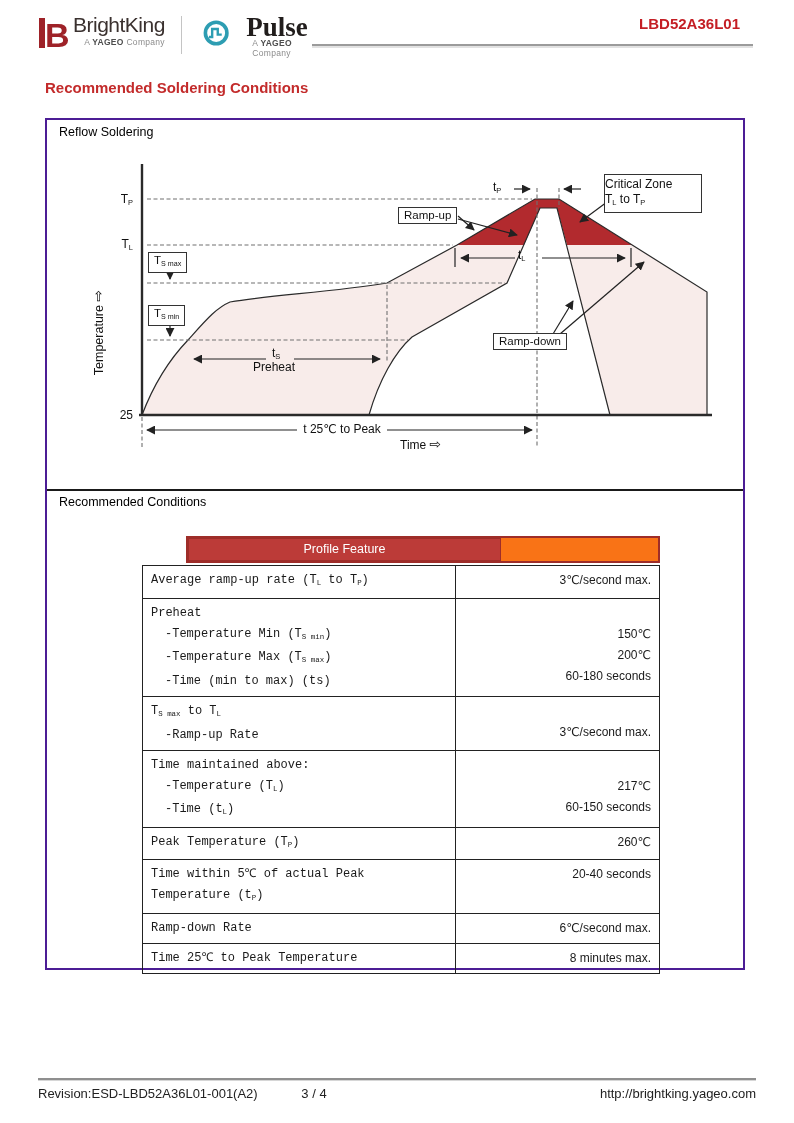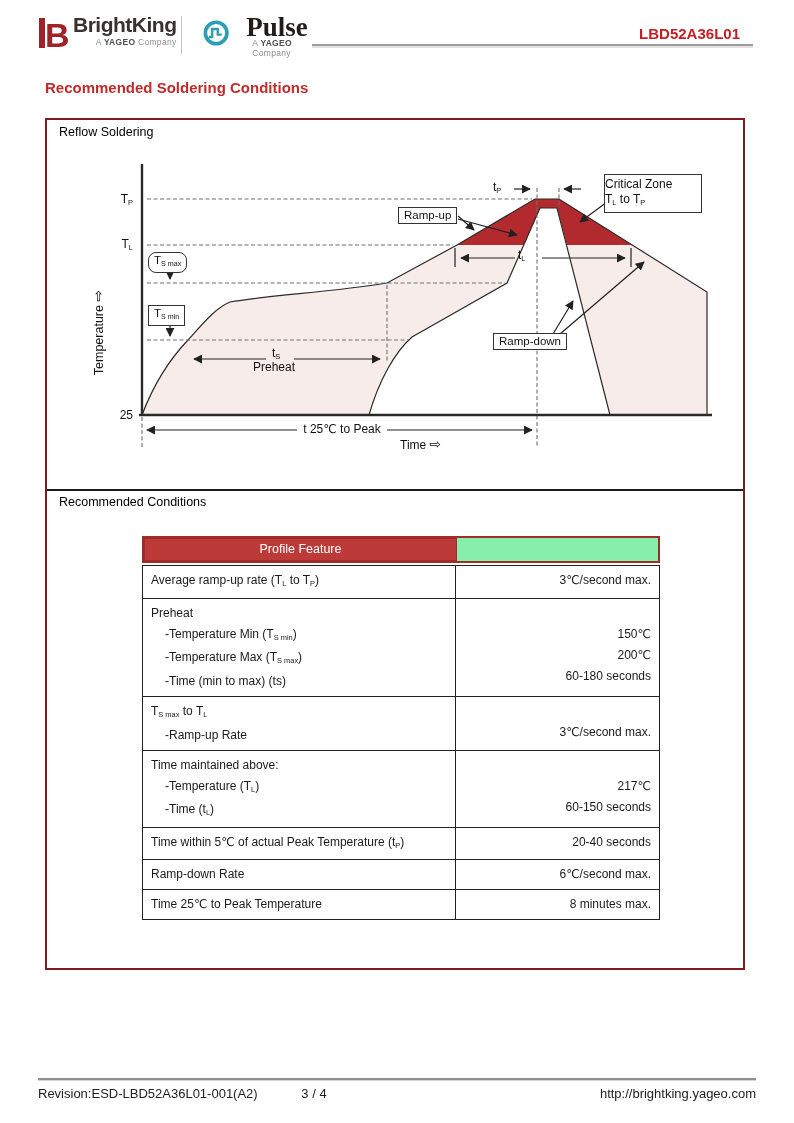--- a/index.html
+++ b/index.html
@@ -4,59 +4,59 @@
 <style>
   * { margin:0; padding:0; box-sizing:border-box; }
   html,body { width:794px; height:1123px; background:#fff; font-family:"Liberation Sans","DejaVu Sans",sans-serif; color:#1a1a1a; position:relative; }
   sub { font-size:0.62em; vertical-align:-0.22em; }
 
   
   .logo-row { position:absolute; left:38px; top:12px; height:46px; }
   .bk-block { position:absolute; left:0; top:2px; display:flex; }
   .bk-mark { width:32px; height:38px; }
   .bk-texts { margin-left:3px; }
-  .bk-name { font-size:21px; font-weight:bold; color:#3a312f; letter-spacing:-0.5px; line-height:22px; }
+  .bk-name { font-size:21px; font-weight:normal; color:#3a312f; letter-spacing:-0.5px; line-height:22px; }
   .tagline { font-size:8.5px; color:#8c8c8c; letter-spacing:0.3px; }
   .tagline .brand { font-weight:bold; color:#4d4d4d; }
   .bk-texts .tagline { text-align:right; margin-top:1px; }
   .logo-divider { position:absolute; left:143px; top:4px; width:1px; height:38px; background:#c4c4c4; }
   .pulse-block { position:absolute; left:163px; top:2px; display:flex;gap:13px; }
   .pulse-mark { width:38px; height:38px; }
   .pulse-texts { margin-left:2px; }
   .pulse-name { font-family:"Liberation Serif","DejaVu Serif",serif; font-size:27px; font-weight:bold; color:#211d1c; line-height:26px; }
   .pulse-texts .tagline { margin-top:-2px; margin-left:6px; }
-  .part-number { position:absolute; right:54px; top:25px; font-size:15px; font-weight:bold; color:#c41e24; }
+  .part-number { position:absolute; right:54px; top:15px; font-size:15px; font-weight:bold; color:#c41e24; }
   .header-rule { position:absolute; left:312px; top:44px; width:441px; height:2px; background:#9b9b9b; box-shadow:0 2px 0 #e2e2e2; }
 
   .page-heading { position:absolute; left:45px; top:79px; font-size:15px; font-weight:bold; color:#c32b2b; }
 
   
-  .outer-box { position:absolute; left:45px; top:118px; width:700px; height:852px; border:2px solid #7f1d1d; }
+  .outer-box { position:absolute; left:45px; top:118px; width:700px; height:852px; border:2px solid #4c1d95; }
   .section-title { position:absolute; left:12px; font-size:12.5px; color:#000; }
   .section-divider { position:absolute; left:0; right:0; top:369px; border-top:2px solid #1a1a1a; }
 
   
   .chart-svg { position:absolute; left:0; top:0; }
   .chart-label { position:absolute; font-size:12px; color:#111; line-height:14px; white-space:nowrap; }
   .axis-num { width:28px; text-align:right; }
   .boxed { border:1px solid #333; background:#fff; padding:0 5px; font-size:11.5px; line-height:15px; }
   .critical-box { border:1px solid #333; background:#fff; width:98px; text-align:left; font-size:12px; line-height:15px; padding:2px 0; }
   .pink-bg { background:#f8ecea; padding:0 3px; }
   .t25-wrap { left:150px; top:302px; width:290px; text-align:center; }
   .t25-wrap span { background:#fff; padding:0 6px; }
   .rot-temp { left:-33px; top:204px; width:170px; height:16px; text-align:center; transform:rotate(-90deg); font-size:12.5px; }
   .arrow-glyph { font-size:14px; letter-spacing:1px; }
 
   
   .cond-wrap { position:absolute; left:95px; top:416px; width:518px; }
-  .cond-header { display:grid; grid-template-columns:313px 1fr; gap:16px; border:2px solid #9e2d29; background:#86efac; }
+  .cond-header { display:grid; grid-template-columns:313px 1fr; gap:16px; border:2px solid #9e2d29; background:#f97316;margin-left:44px; }
   .cond-header .hcell { background:#bc3b38; border:1px solid #9e2d29; color:#fff; text-align:center; font-size:12.5px; line-height:21px; }
   .cond-table { width:518px; border-collapse:collapse; margin-top:2px; font-size:12px; }
   .cond-table td { border:1.5px solid #222; vertical-align:top; padding:4px 8px; }
-  .cond-table td.feat { width:313px; }
+  .cond-table td.feat { width:313px;font-family:Liberation Mono, monospace; }
   .cond-table td.val { text-align:right; }
   .cond-table .line { line-height:21px; }
   .cond-table .line.indent { padding-left:14px; }
 
   
   .footer-rule { position:absolute; left:38px; top:1078px; width:718px; height:2px; background:#8f8f8f; box-shadow:0 1px 0 #d6d6d6; }
   .footer-text { position:absolute; top:1086px; font-size:13px; color:#222; }
   .footer-left { left:38px; }
   .footer-center { left:0; width:628px; text-align:center; }
   .footer-right { right:38px; }
@@ -141,21 +141,21 @@
       <path d="M629,246 V265"></path>
       <path d="M264,357 L192,357" marker-end="url(#ah)"></path>
       <path d="M292,357 L378,357" marker-end="url(#ah)"></path>
       <path d="M145,428 L530,428" marker-start="url(#ah)" marker-end="url(#ah)"></path>
     </g>
   </svg>
 
   <div class="chart-label axis-num" style="left:58px; top:72px;">T<sub>P</sub></div>
   <div class="chart-label axis-num" style="left:58px; top:117px;">T<sub>L</sub></div>
   <div class="chart-label axis-num" style="left:58px; top:288px;">25</div>
-  <div class="chart-label boxed" style="left:101px; top:132px;border-radius:8px;">T<sub>S max</sub></div>
+  <div class="chart-label boxed" style="left:101px; top:132px;">T<sub>S max</sub></div>
   <div class="chart-label boxed" style="left:101px; top:185px;">T<sub>S min</sub></div>
   <div class="chart-label boxed" style="left:351px; top:87px;">Ramp-up</div>
   <div class="chart-label boxed" style="left:446px; top:213px;">Ramp-down</div>
   <div class="chart-label critical-box" style="left:557px; top:54px;">
     <div>Critical Zone</div>
     <div>T<sub>L</sub> to T<sub>P</sub></div>
   </div>
   <div class="chart-label" style="left:446px; top:60px;">t<sub>P</sub></div>
   <div class="chart-label" style="left:471px; top:128px;">t<sub>L</sub></div>
   <div class="chart-label pink-bg" style="left:222px; top:226px;">t<sub>S</sub></div>
@@ -212,20 +212,28 @@
               <div class="line indent">-Time (t<sub>L</sub>)</div>
             </td>
             <td class="val">
               <div class="line">&nbsp;</div>
               <div class="line">217℃</div>
               <div class="line">60-150 seconds</div>
             </td>
           </tr>
           <tr>
             <td class="feat">
+              <div class="line">Peak Temperature (T<sub>P</sub>)</div>
+            </td>
+            <td class="val">
+              <div class="line">260℃</div>
+            </td>
+          </tr>
+          <tr>
+            <td class="feat">
               <div class="line">Time within 5℃ of actual Peak Temperature (t<sub>P</sub>)</div>
             </td>
             <td class="val">
               <div class="line">20-40 seconds</div>
             </td>
           </tr>
           <tr>
             <td class="feat">
               <div class="line">Ramp-down Rate</div>
             </td>

